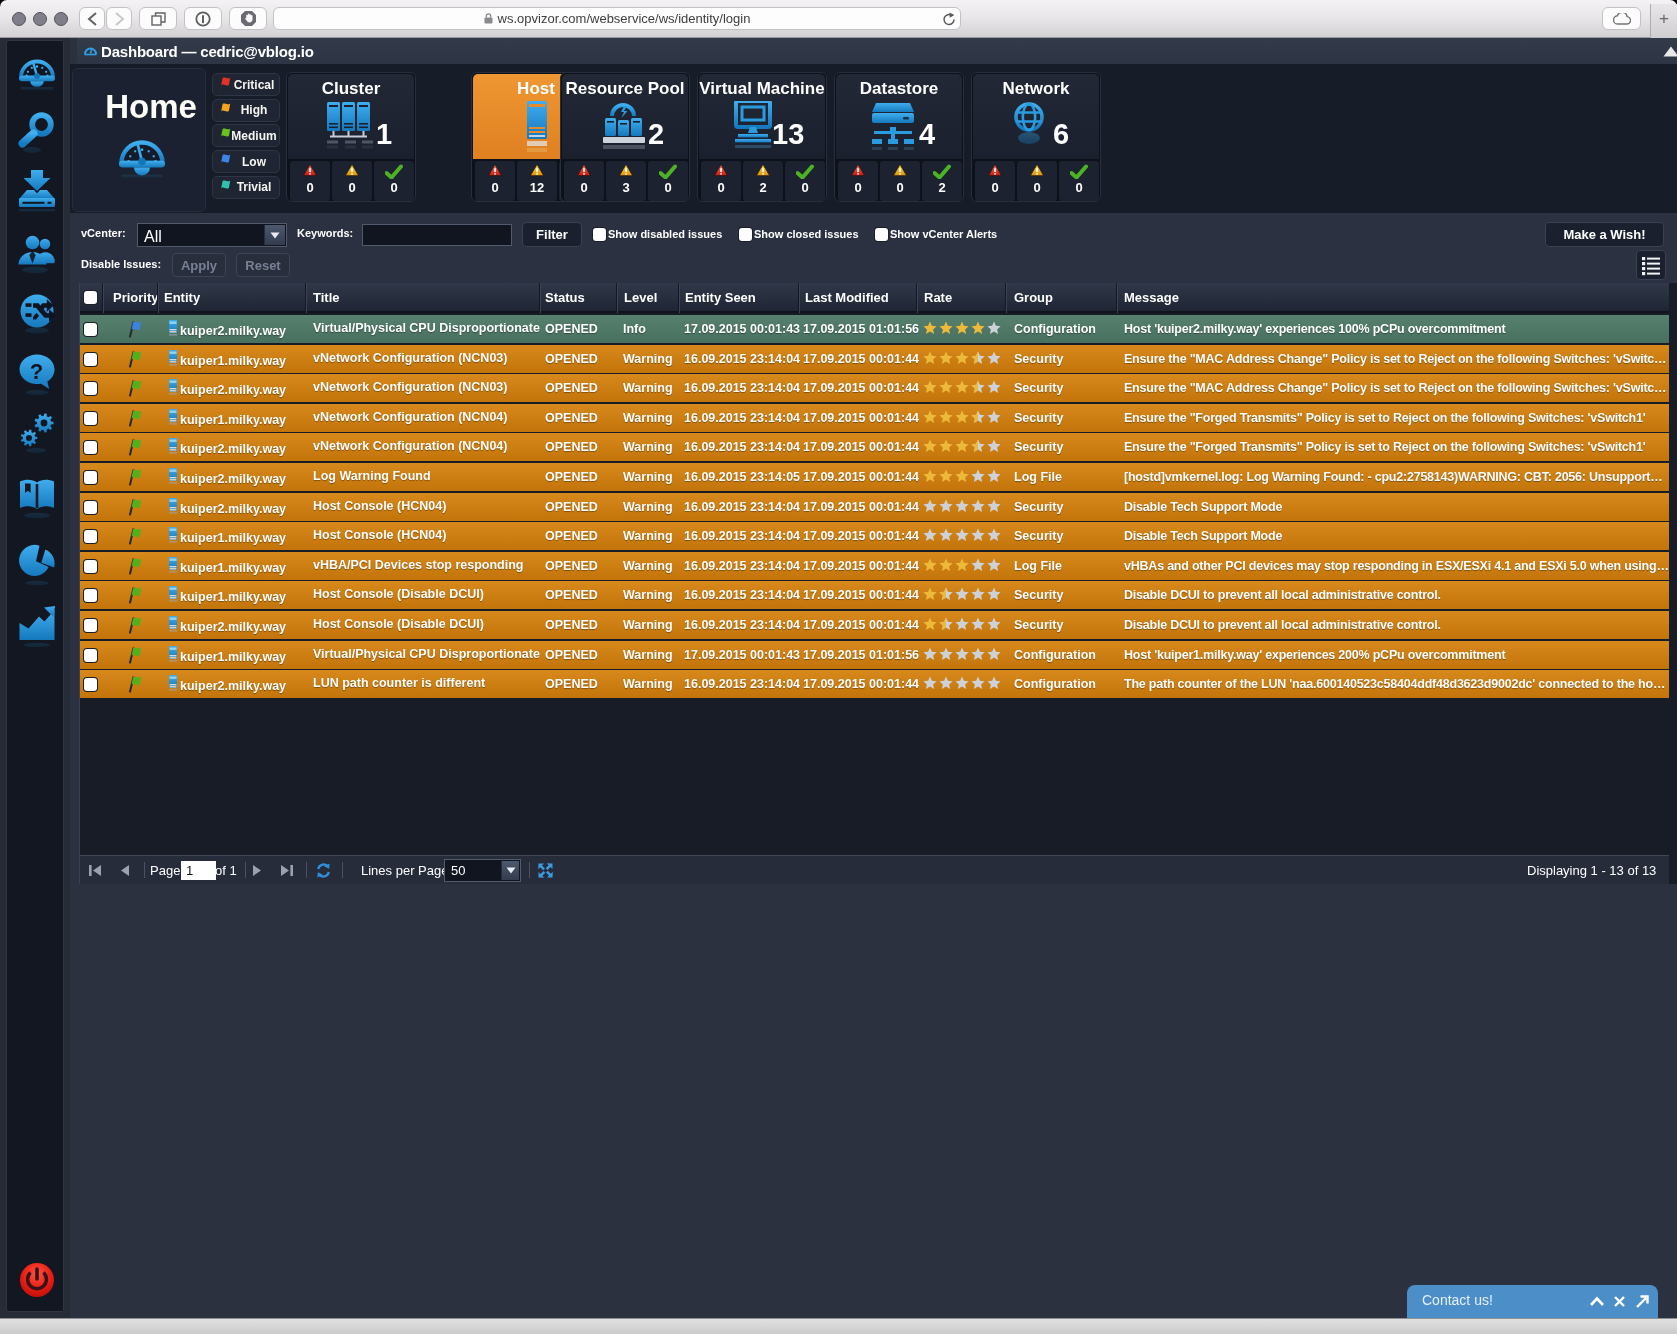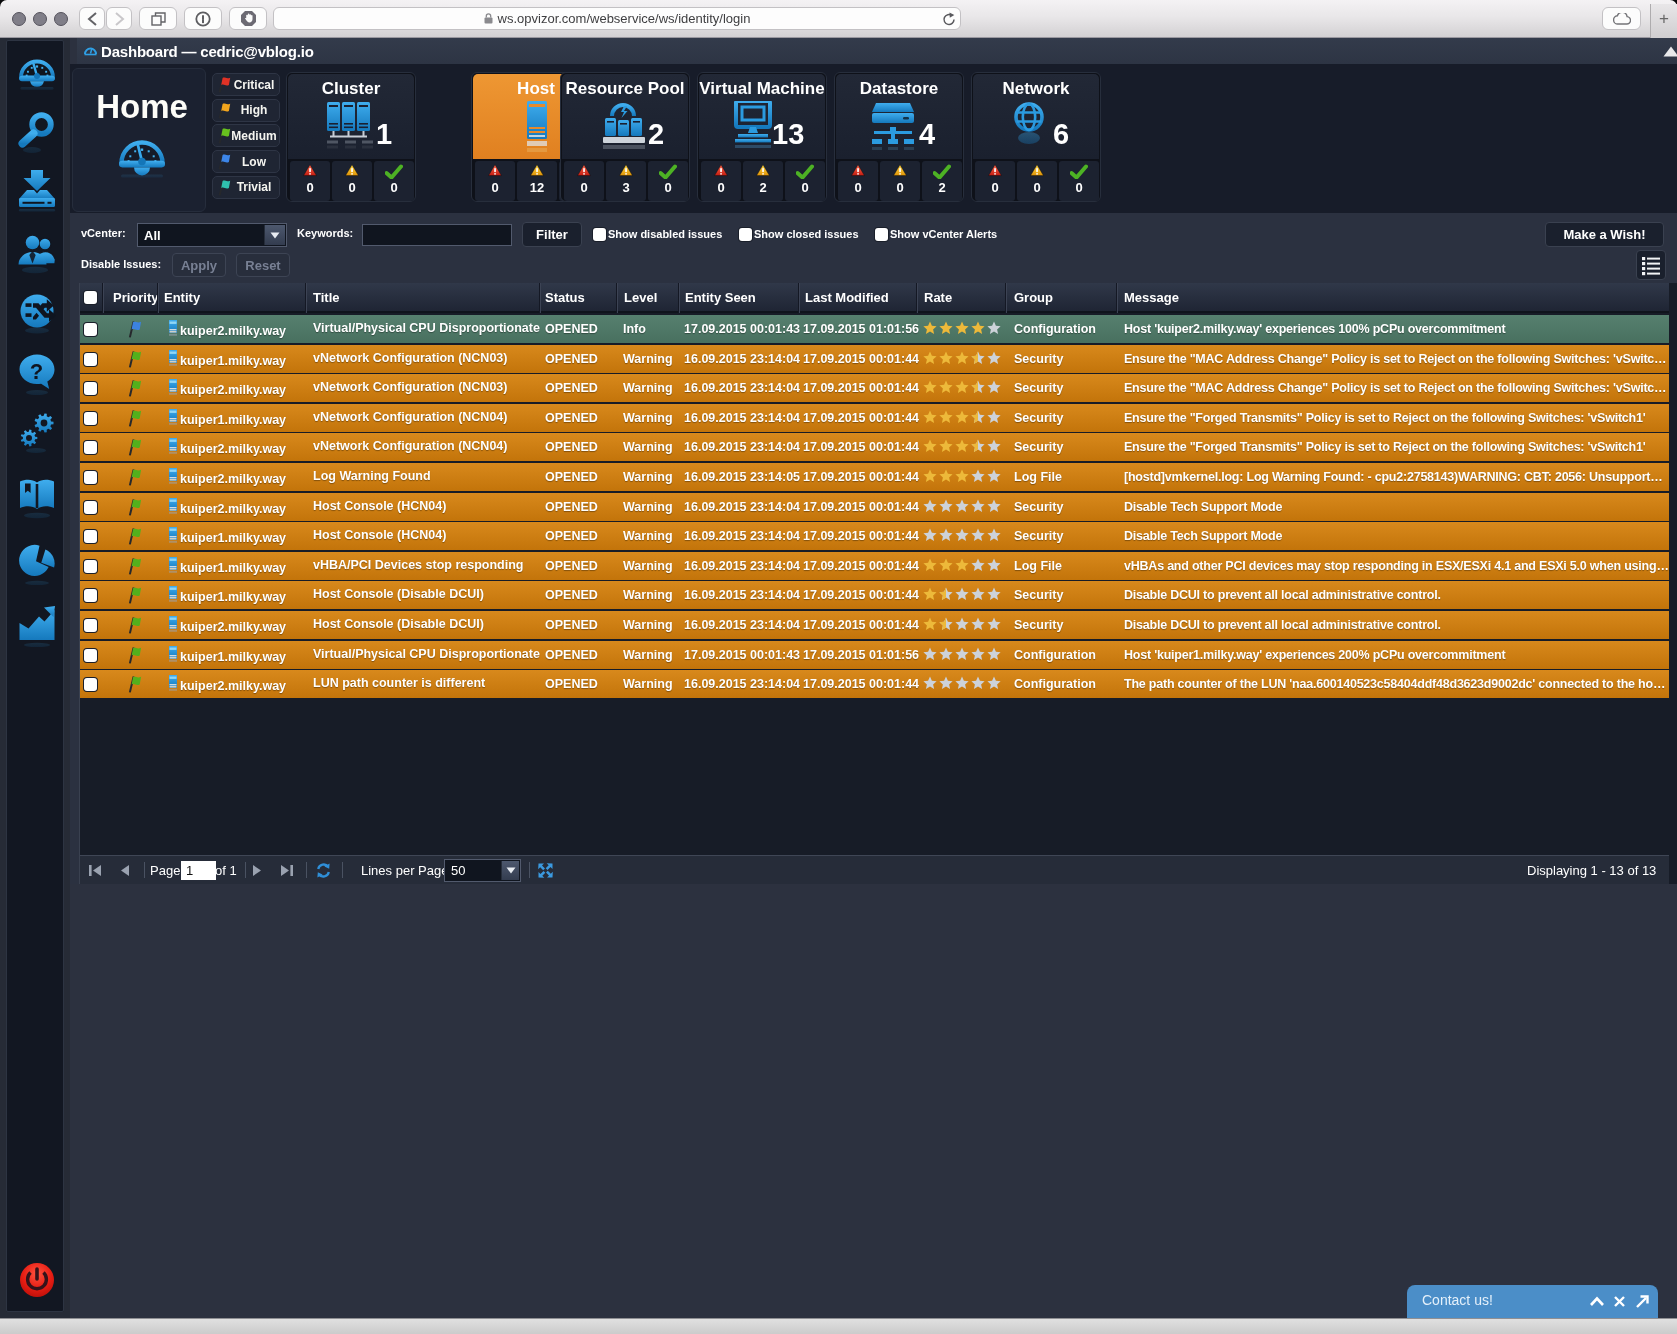--- a/index.html
+++ b/index.html
@@ -31,21 +31,21 @@
 
 
 #titlebar { left:70px; top:0; width:1607px; height:40px;
   background:linear-gradient(180deg,#333b4b,#2a3140);margin-left:7px; }
 #titlebar .ttext { left:24px; top:5px; font-size:15px; font-weight:bold; color:#fff; letter-spacing:-0.2px; }
 #tilesband { left:70px; top:26px; width:1607px; height:149px; background:#171c29; }
 #filterband { left:70px; top:175px; width:1607px; height:671px; background:#2b3140; }
 
 
 #homepanel { left:2px; top:4px; width:134px; height:144px; background:#1b2130; border:1px solid #262d3c; border-radius:6px; }
-#hometext { left:3px; top:19px; width:132px; text-align:center; color:#fdfdf8; font-size:33px; font-weight:bold; }
+#hometext { left:12px; top:19px; width:132px; text-align:center; color:#fdfdf8; font-size:33px; font-weight:bold; }
 
 
 .legendbtn { left:142px; width:68px; height:23px; background:#1f2533; border:1px solid #2e3545; border-radius:5px;
   color:#f5f5f0; font-size:12px; font-weight:bold; display:flex; align-items:center; }
 .legendbtn svg { margin-left:4px; }
 .legendbtn span { flex:1; text-align:center; margin-left:-2px; }
 
 
 .tile { top:8px; width:130px; height:130px; background:#0e1119; border:1px solid #272e3c; border-radius:6px; }
 .tiletop { left:1px; top:1px; width:126px; height:85px; border-radius:5px 5px 0 0;
@@ -565,21 +565,21 @@
             <svg width="18" height="15" viewBox="0 0 18 15">
               <use href="#chk" stroke="#4db224"></use>
             </svg>
             <span class="n">0</span>
           </div>
       </div>
     </div>
     <div id="filterband" class="abs">
       <div class="abs flabel" style="left:11px;top:14px;">vCenter:</div>
       <div class="abs dinput" style="left:67px;top:10px;width:150px;height:24px;">
-        <div class="abs" style="left:6px;top:4px;color:#fff;font-size:13px;font-weight:bold;">All</div>
+        <div class="abs" style="left:6px;top:4px;color:#fff;font-size:16px;font-weight:normal;">All</div>
         <div class="abs selarrow" style="right:1px;top:1px;width:21px;height:20px;">
             <svg width="10" height="7" viewBox="0 0 10 7">
               <path d="M0.5,0.5 h9 l-4.5,6 z" fill="#e8ecf2"></path>
             </svg>
           </div>
       </div>
       <div class="abs flabel" style="left:227px;top:14px;">Keywords:</div>
       <div class="abs dinput" style="left:292px;top:11px;width:150px;height:22px;"></div>
       <div class="abs dbtn" style="left:452px;top:9px;width:60px;height:25px;line-height:24px;">Filter</div>
       <div class="abs cb" style="left:523px;top:15px;"></div>

